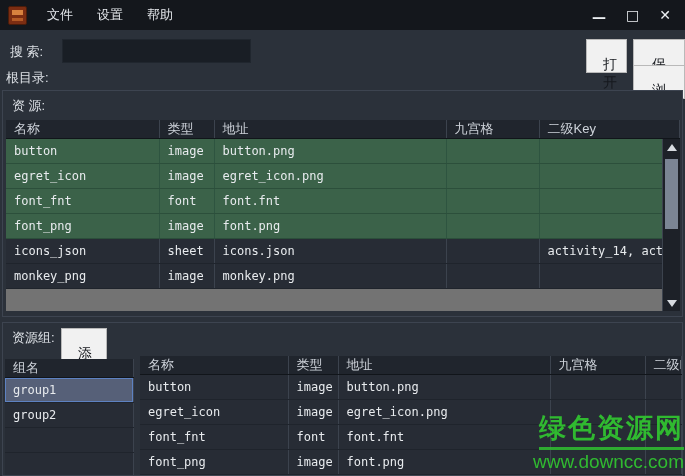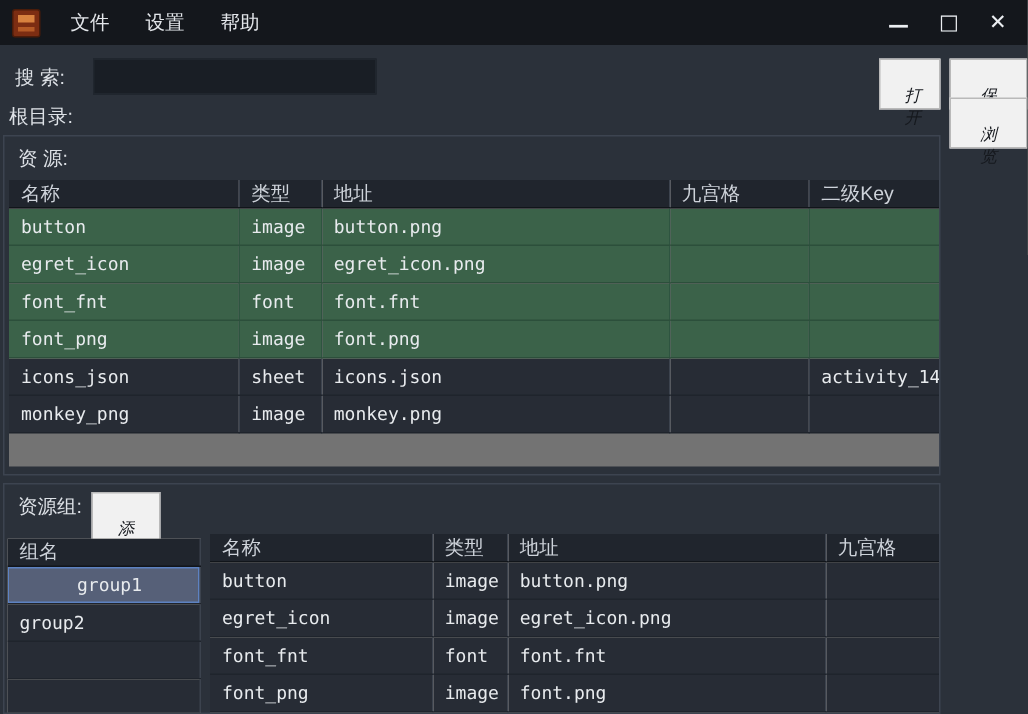--- a/index.html
+++ b/index.html
@@ -15,44 +15,44 @@
   .menubar{display:flex;margin-left:8px;text-align:right;}
   .menu-item{padding:0 12px;font-size:13px;color:#e3e6ea;line-height:30px;cursor:default;}
   .win-controls{margin-left:auto;display:flex;align-items:center;gap:20px;padding-right:14px;}
   .wc{color:#eceff2;font-size:14px;font-weight:bold;line-height:30px;font-family:"DejaVu Sans",sans-serif;}
   .wc.min{transform:translateY(2px);}
   
   .lbl{position:absolute;font-size:13px;color:#dde1e6;}
   .search-input{position:absolute;left:62px;top:39px;width:183px;height:20px;background:#191e25;
                 border:1px solid #20262e;color:#e8ebee;font:12px "DejaVu Sans Mono",monospace;outline:none;}
   .btn{position:absolute;height:23px;background:#f1f1f1;color:#15181d;border:1px solid #b9b9b9;
-       font-size:11px;padding:16px;cursor:pointer;font-family:"Liberation Sans",sans-serif;font-style:italic;}
+       font-size:14px;padding:16px;cursor:pointer;font-family:"Liberation Sans",sans-serif;}
   .btn-open{left:586px;top:39px;width:41px;}
   .btn-save{left:633px;top:39px;width:52px;}
   .btn-browse{left:633px;top:65px;width:52px;}
   .root-path{position:absolute;left:57px;top:66px;width:570px;height:20px;line-height:20px;
              font:12px "DejaVu Sans Mono",monospace;color:#e9ecef;background:transparent;border:none;
              white-space:nowrap;overflow:hidden;}
   
-  .panel{position:absolute;left:2px;width:625px;border:1px solid #3d4450;box-sizing:border-box;background:#2b313a;overflow:hidden;}
+  .panel{position:absolute;left:2px;width:681px;border:1px solid #3d4450;box-sizing:border-box;background:#2b313a;overflow:hidden;}
   .panel-res{top:90px;height:227px;}
   .panel-grp{top:322px;height:154px;}
   .panel-label{position:absolute;left:9px;top:6px;font-size:13px;color:#dde1e6;}
   
   .table-wrap{position:absolute;background:#737373;overflow:hidden;}
   .res-wrap{left:3px;top:29px;width:674px;height:191px;}
   table{border-collapse:collapse;table-layout:fixed;}
   th{background:#20252d;color:#ced3da;font-size:13px;font-weight:normal;text-align:left;
      padding:0 0 0 8px;height:18px;border-right:1px solid #3c434e;border-bottom:1px solid #11151a;
      white-space:nowrap;overflow:hidden;}
   td{height:24px;padding:0 0 0 8px;font:12px "DejaVu Sans Mono",monospace;color:#e8ebee;
      border-right:1px solid #3c434e;border-bottom:1px solid #1f242c;background:#272c35;
      white-space:nowrap;overflow:hidden;}
   tr.green td{background:#3b6249;border-bottom-color:#2c4f3b;border-right-color:#2e5440;}
-  tr.selected td{background:#566078;box-shadow:inset 0 0 0 1px #5d82c2;text-align:center;}
+  tr.selected td{background:#566078;box-shadow:inset 0 0 0 1px #5d82c2;}
   tr.empty td{background:#272c35;}
   
   .scrollbar{position:absolute;right:0;top:19px;width:17px;height:172px;background:#1d2128;
              border-left:1px solid #3c434e;}
   .scroll-up,.scroll-down{position:absolute;left:0;width:17px;height:16px;display:flex;align-items:center;justify-content:center;}
   .scroll-up{top:0;}
   .scroll-down{bottom:0;}
   .tri-up{width:0;height:0;border-left:5px solid transparent;border-right:5px solid transparent;border-bottom:7px solid #d7dbe0;}
   .tri-down{width:0;height:0;border-left:5px solid transparent;border-right:5px solid transparent;border-top:7px solid #d7dbe0;}
   .scroll-thumb{position:absolute;left:2px;top:20px;width:13px;height:70px;background:#7b8594;}
@@ -251,14 +251,18 @@
               <td></td>
               <td></td>
               <td></td>
               <td></td>
             </tr>
           </tbody>
       </table>
     </div>
   </div>
 
+  <div class="watermark">
+    <div class="wm1">绿色资源网</div>
+    <div class="wm2">www.downcc.com</div>
+  </div>
 
 </div>
 
 </body></html>

